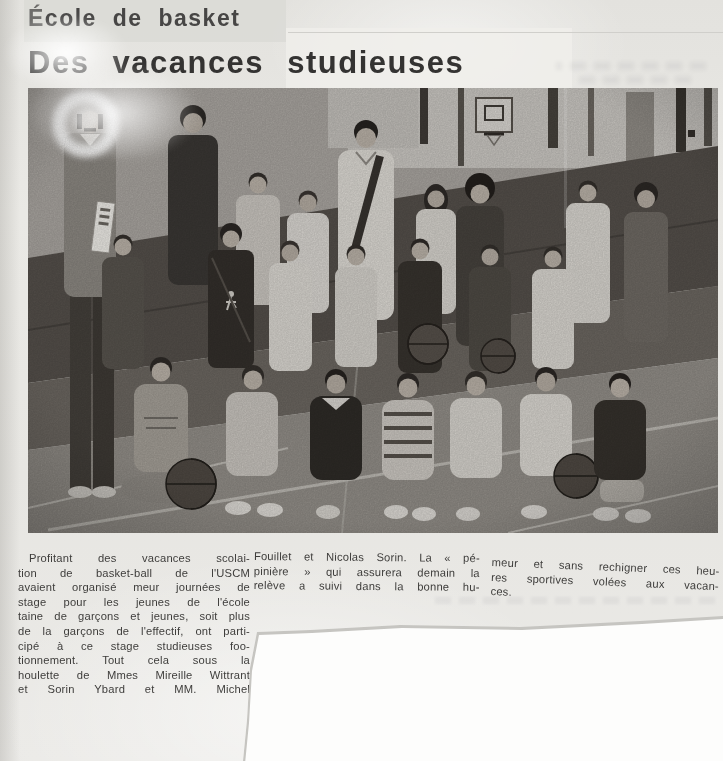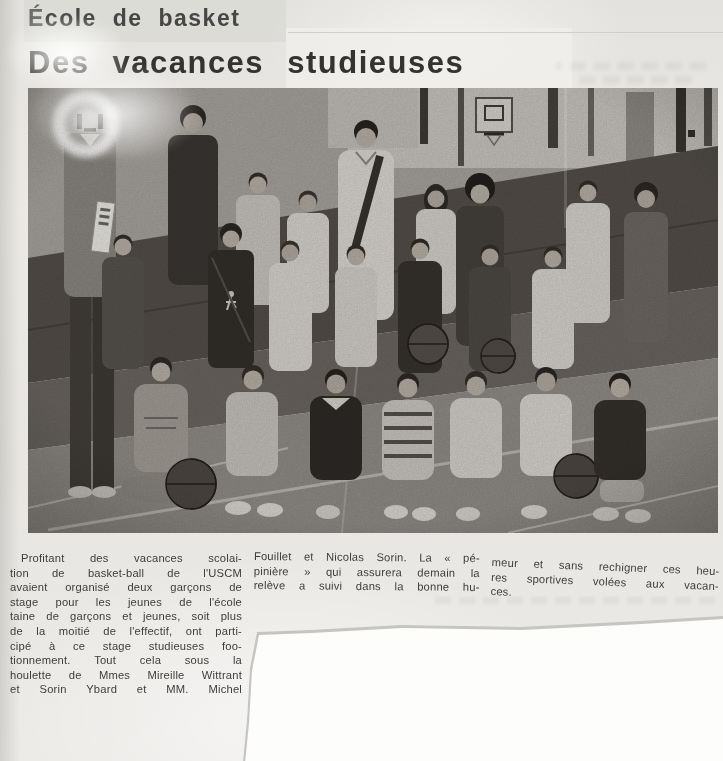--- a/index.html
+++ b/index.html
@@ -29,21 +29,21 @@
   .kicker{position:absolute;left:28px;top:5px;font-size:23px;font-weight:600;color:#474645;
         letter-spacing:1.5px;word-spacing:8px;}
   .kicker::first-letter{color:#6d6c6a;}
   .headline{position:absolute;left:28px;top:45px;font-size:31px;font-weight:bold;color:#343332;
         letter-spacing:1.5px;word-spacing:13px;}
   
   .col{position:absolute;color:#3e3d3b;font-size:11.2px;line-height:14.6px;letter-spacing:.2px;}
   .col .line{text-align:justify;text-align-last:justify;white-space:nowrap;overflow:hidden;}
   .col .line.indent{text-indent:11px;}
   .col .line.short{text-align-last:left;}
-  .col1{left:10px;top:551px;width:232px;}
+  .col1{left:18px;top:551px;width:232px;}
   .col2{left:254px;top:549px;width:226px;transform:rotate(.5deg);transform-origin:left top;}
   .col3{left:492px;top:555px;width:228px;transform:rotate(2.3deg);transform-origin:left top;}
   
   .ghost{position:absolute;pointer-events:none;transform:scaleX(-1);filter:blur(2px);}
   .ghost .row{height:8px;margin-bottom:6px;
         background:repeating-linear-gradient(90deg,rgba(88,88,100,.55) 0 16px,rgba(88,88,100,0) 16px 24px);}
   .ghost-top{left:556px;top:62px;width:150px;opacity:.13;}
   .ghost-bottom{left:430px;top:597px;width:285px;opacity:.12;filter:blur(1.5px);transform:scaleX(-1);}
   .ghost-bottom .row{height:7px;margin-bottom:4px;}
   
@@ -298,24 +298,24 @@
 
       <rect x="536" y="0" width="3" height="140" fill="#ffffff" opacity=".18"></rect>
 
       <rect width="690" height="445" filter="url(#grain)" opacity=".16"></rect>
       <rect width="690" height="445" fill="url(#vig)"></rect>
     </svg>
 
     <div class="col col1">
       <div class="line indent">Profitant des vacances scolai-</div>
       <div class="line">tion de basket-ball de l'USCM</div>
-      <div class="line">avaient organisé deux garçons de</div>
+      <div class="line">avaient organisé meur journées de</div>
       <div class="line">stage pour les jeunes de l'école</div>
       <div class="line">taine de garçons et jeunes, soit plus</div>
-      <div class="line">de la moitié de l'effectif, ont parti-</div>
+      <div class="line">de la garçons de l'effectif, ont parti-</div>
       <div class="line">cipé à ce stage studieuses foo-</div>
       <div class="line">tionnement. Tout cela sous la</div>
       <div class="line">houlette de Mmes Mireille Wittrant</div>
       <div class="line">et Sorin Ybard et MM. Michel</div>
     </div>
 
     <div class="col col2">
       <div class="line">Fouillet et Nicolas Sorin. La « pé-</div>
       <div class="line">pinière » qui assurera demain la</div>
       <div class="line">relève a suivi dans la bonne hu-</div>

